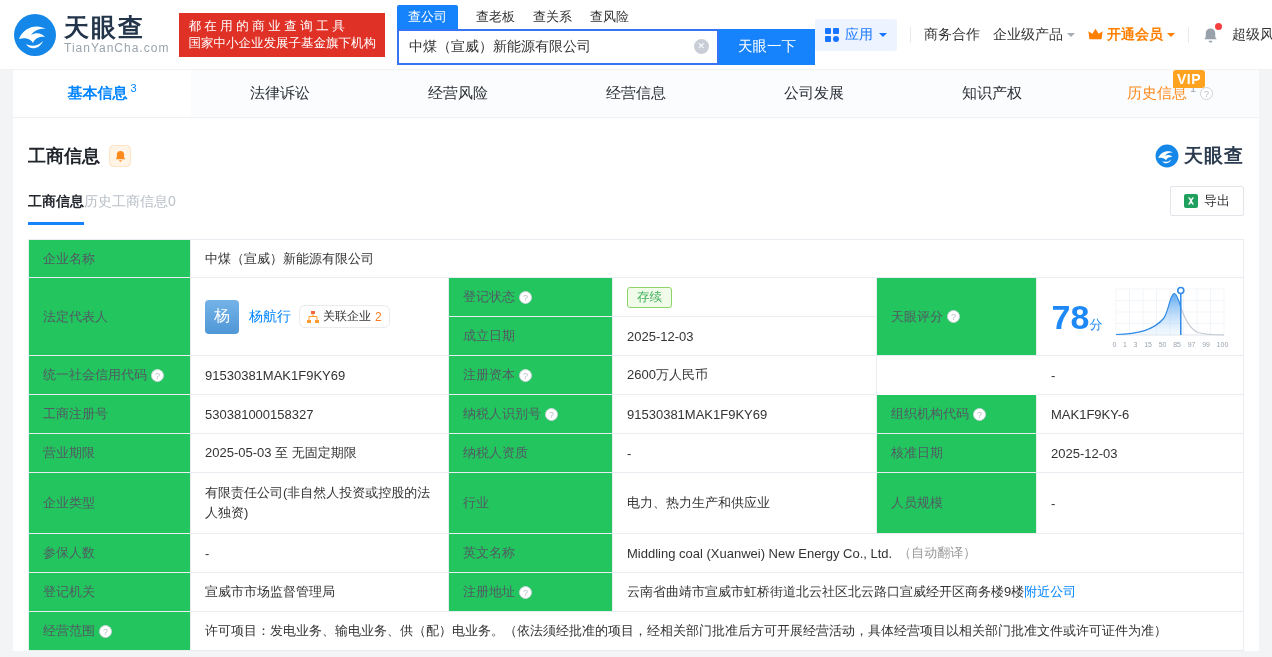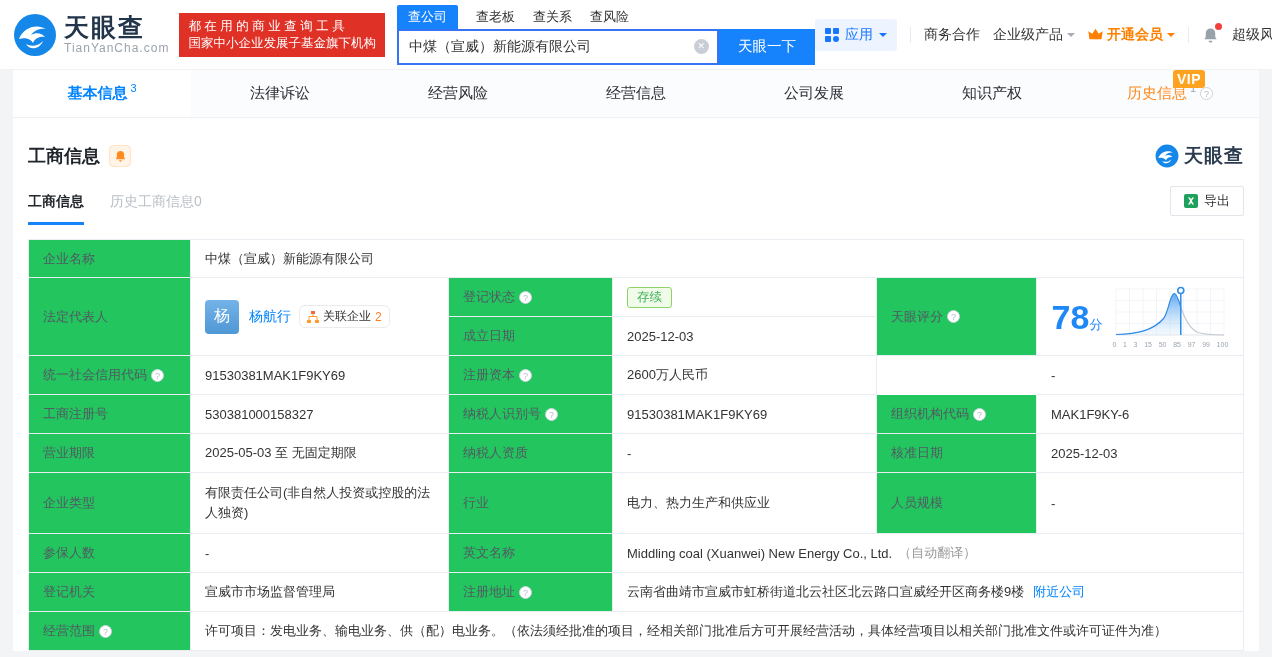--- a/index.html
+++ b/index.html
@@ -44,21 +44,21 @@
   .q::after{content:"?"}
   
   .content{padding:0 15px}
   .sec-head{display:flex;align-items:center;padding-top:25px}
   .sec-head h2{font-size:18px;color:#20242b}
   .bell-chip{width:22px;height:22px;background:#fff4e6;border:1px solid #ffe3c2;border-radius:4px;display:flex;align-items:center;justify-content:center;margin-left:9px}
   .wm{margin-left:auto;display:flex;align-items:center;gap:5px;font-size:19px;font-weight:700;color:#2c3c50;letter-spacing:1px}
   .subtabs{display:flex;align-items:flex-start;margin-top:24px;position:relative}
   .st{font-size:14px;cursor:pointer}
   .st.active{font-weight:700;color:#24282e;border-bottom:3px solid #1683fc;padding-bottom:11px}
-  .st.muted{color:#b9c0c7;margin-left:26px}
+  .st.muted{color:#b9c0c7;}
   .export{margin-left:auto;margin-top:-7px;height:30px;display:flex;align-items:center;gap:6px;background:#fff;border:1px solid #e2e5e9;border-radius:2px;padding:0 13px;font-size:13px;color:#333;cursor:pointer;font-family:inherit}
   
   .biz{display:grid;margin-top:14px;margin-bottom:6px;
     grid-template-columns:162px 258px 164px 264px 160px 1fr;
     grid-template-rows:38px 39px 39px 39px 39px 39px 61px 39px 39px 39px;
     border-top:1px solid #e9edf2;border-left:1px solid #e9edf2}
   .cell{border-right:1px solid #e9edf2;border-bottom:1px solid #e9edf2;display:flex;align-items:center;padding:0 14px;overflow:hidden;white-space:nowrap}
   .lab{background:#22c55e;color:#525a63}
   .val{background:#fff;color:#333}
   .val.wrap{white-space:normal;line-height:20px;padding:6px 14px}
@@ -400,21 +400,21 @@
         </div>
       <div class="cell val" style="grid-area:9/2">
           <span>宣威市市场监督管理局</span>
         </div>
       <div class="cell lab" style="grid-area:9/3">
           <span>注册地址</span>
           <span class="q"></span>
         </div>
       <div class="cell val" style="grid-area:9/4/10/7">
           <span>云南省曲靖市宣威市虹桥街道北云社区北云路口宣威经开区商务楼9楼</span>
-          <span class="link" style="margin-left:9px">附近公司</span>
+          <span class="link" style="">附近公司</span>
         </div>
 
       <div class="cell lab" style="grid-area:10/1">
           <span>经营范围</span>
           <span class="q"></span>
         </div>
       <div class="cell val" style="grid-area:10/2/11/7">
           <span>许可项目：发电业务、输电业务、供（配）电业务。（依法须经批准的项目，经相关部门批准后方可开展经营活动，具体经营项目以相关部门批准文件或许可证件为准）</span>
         </div>
 

